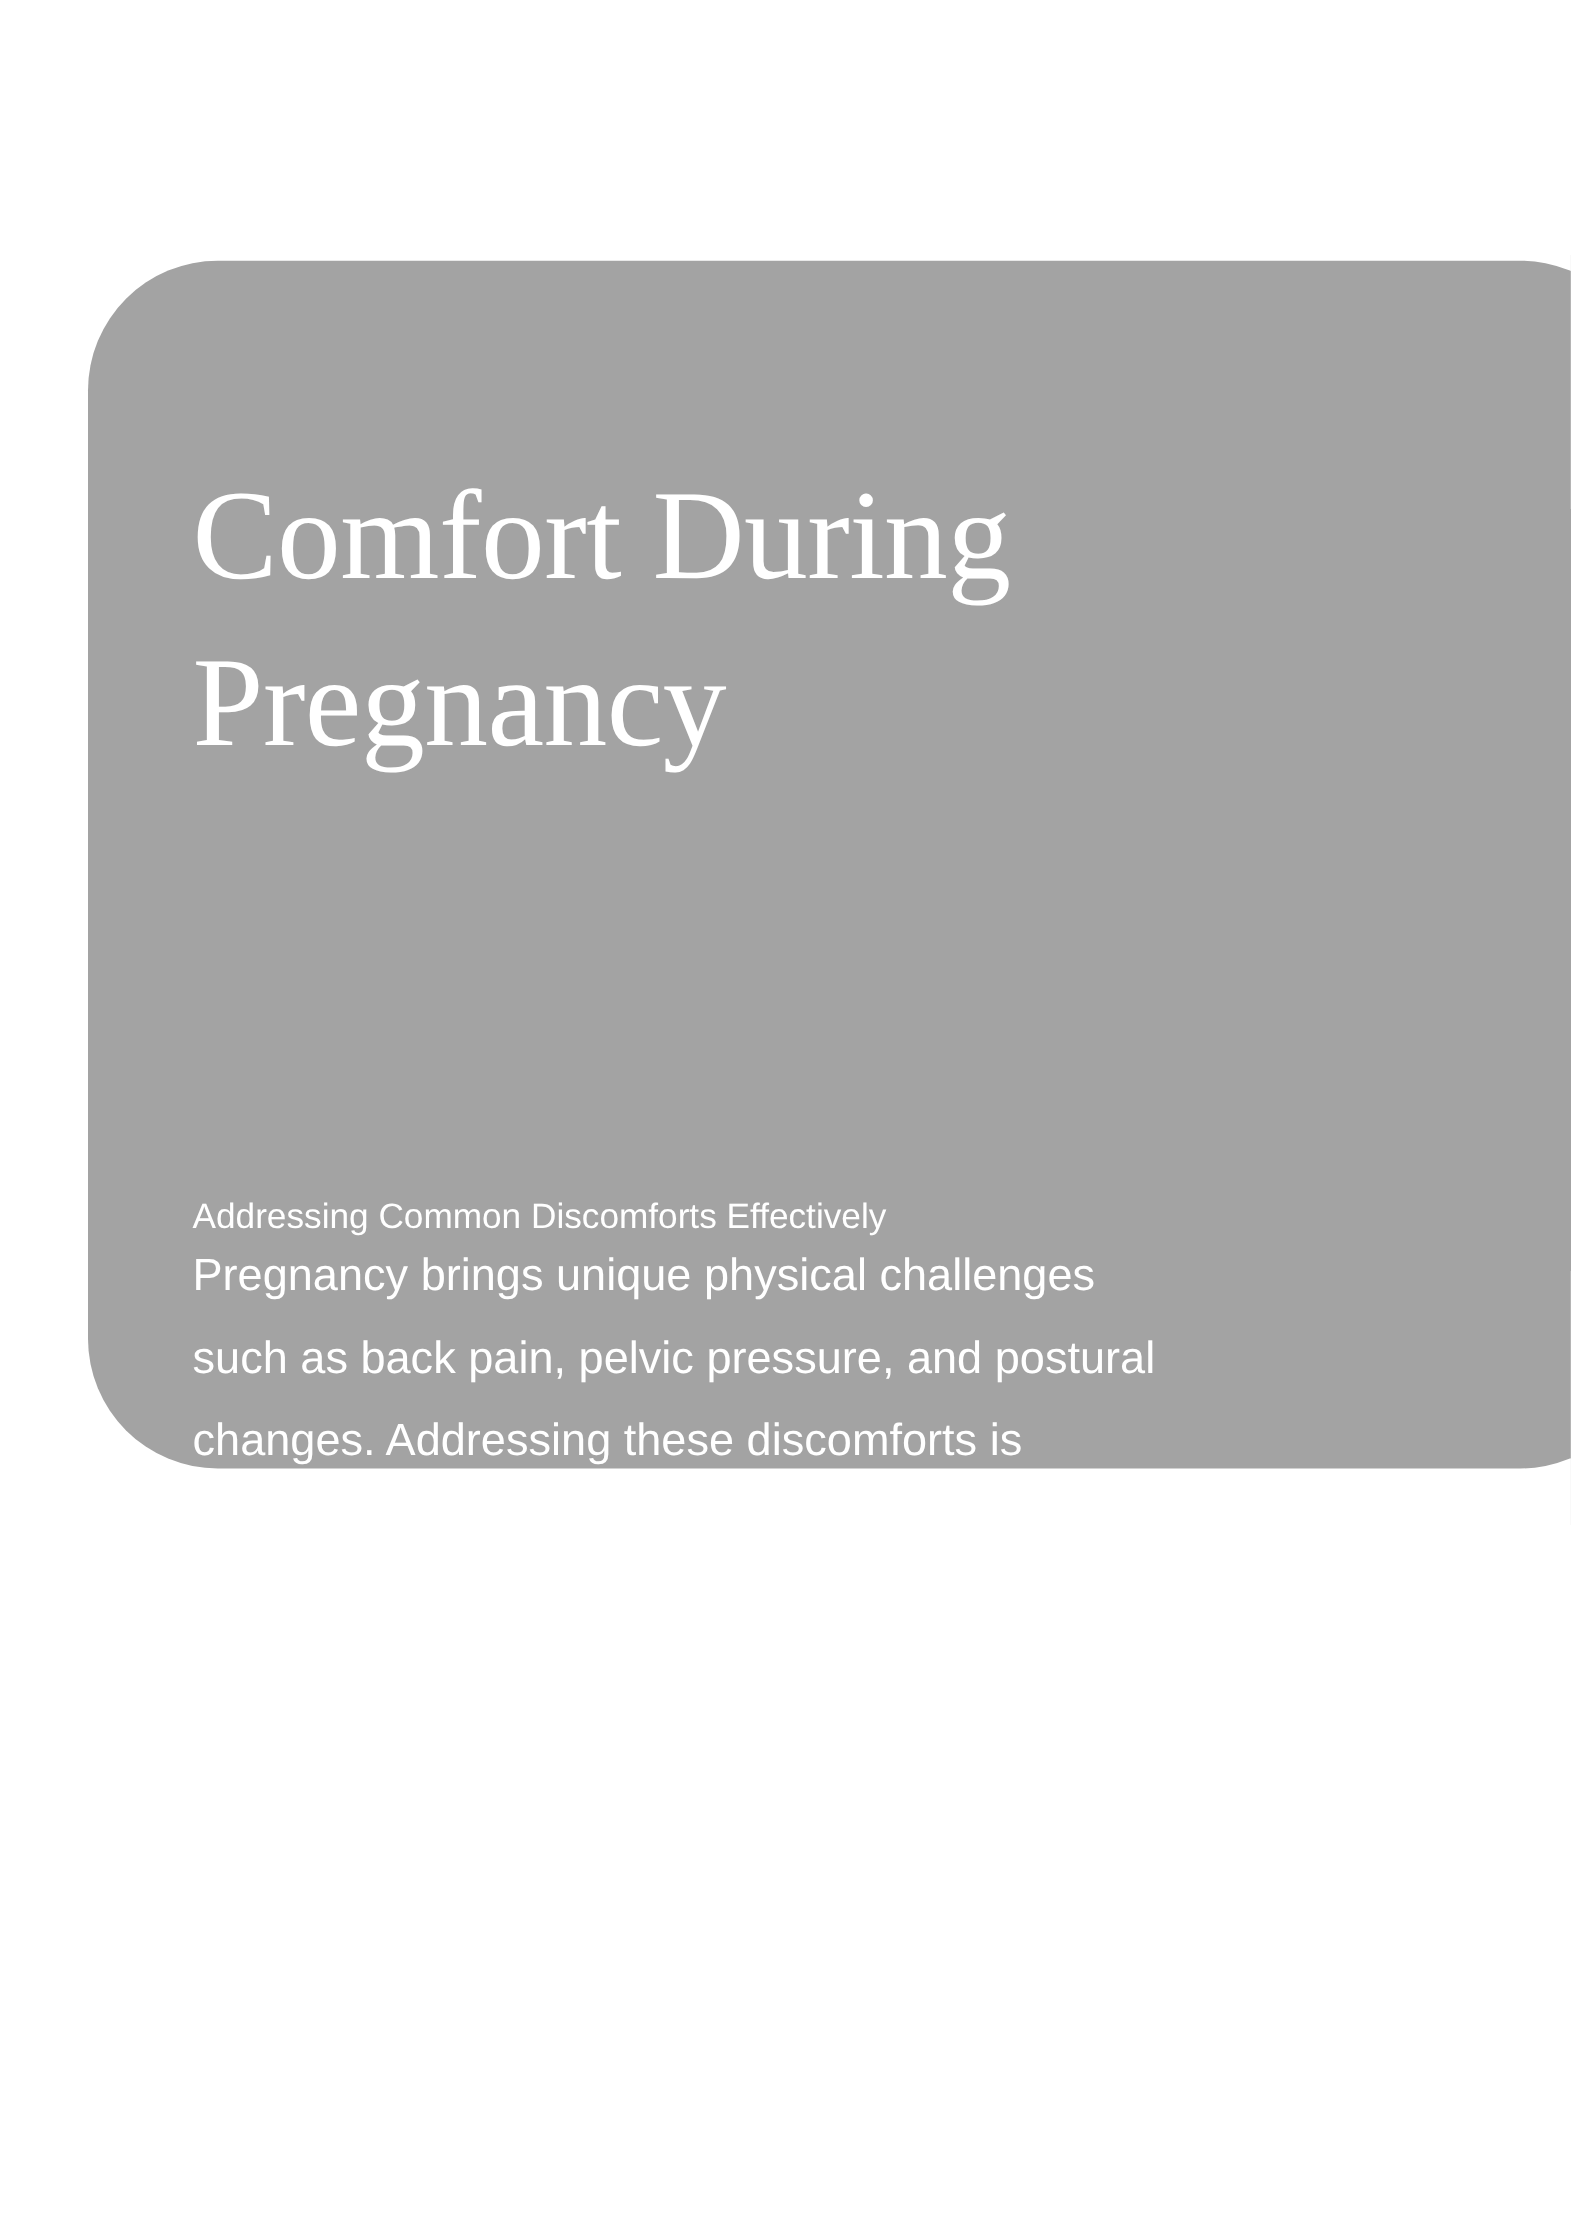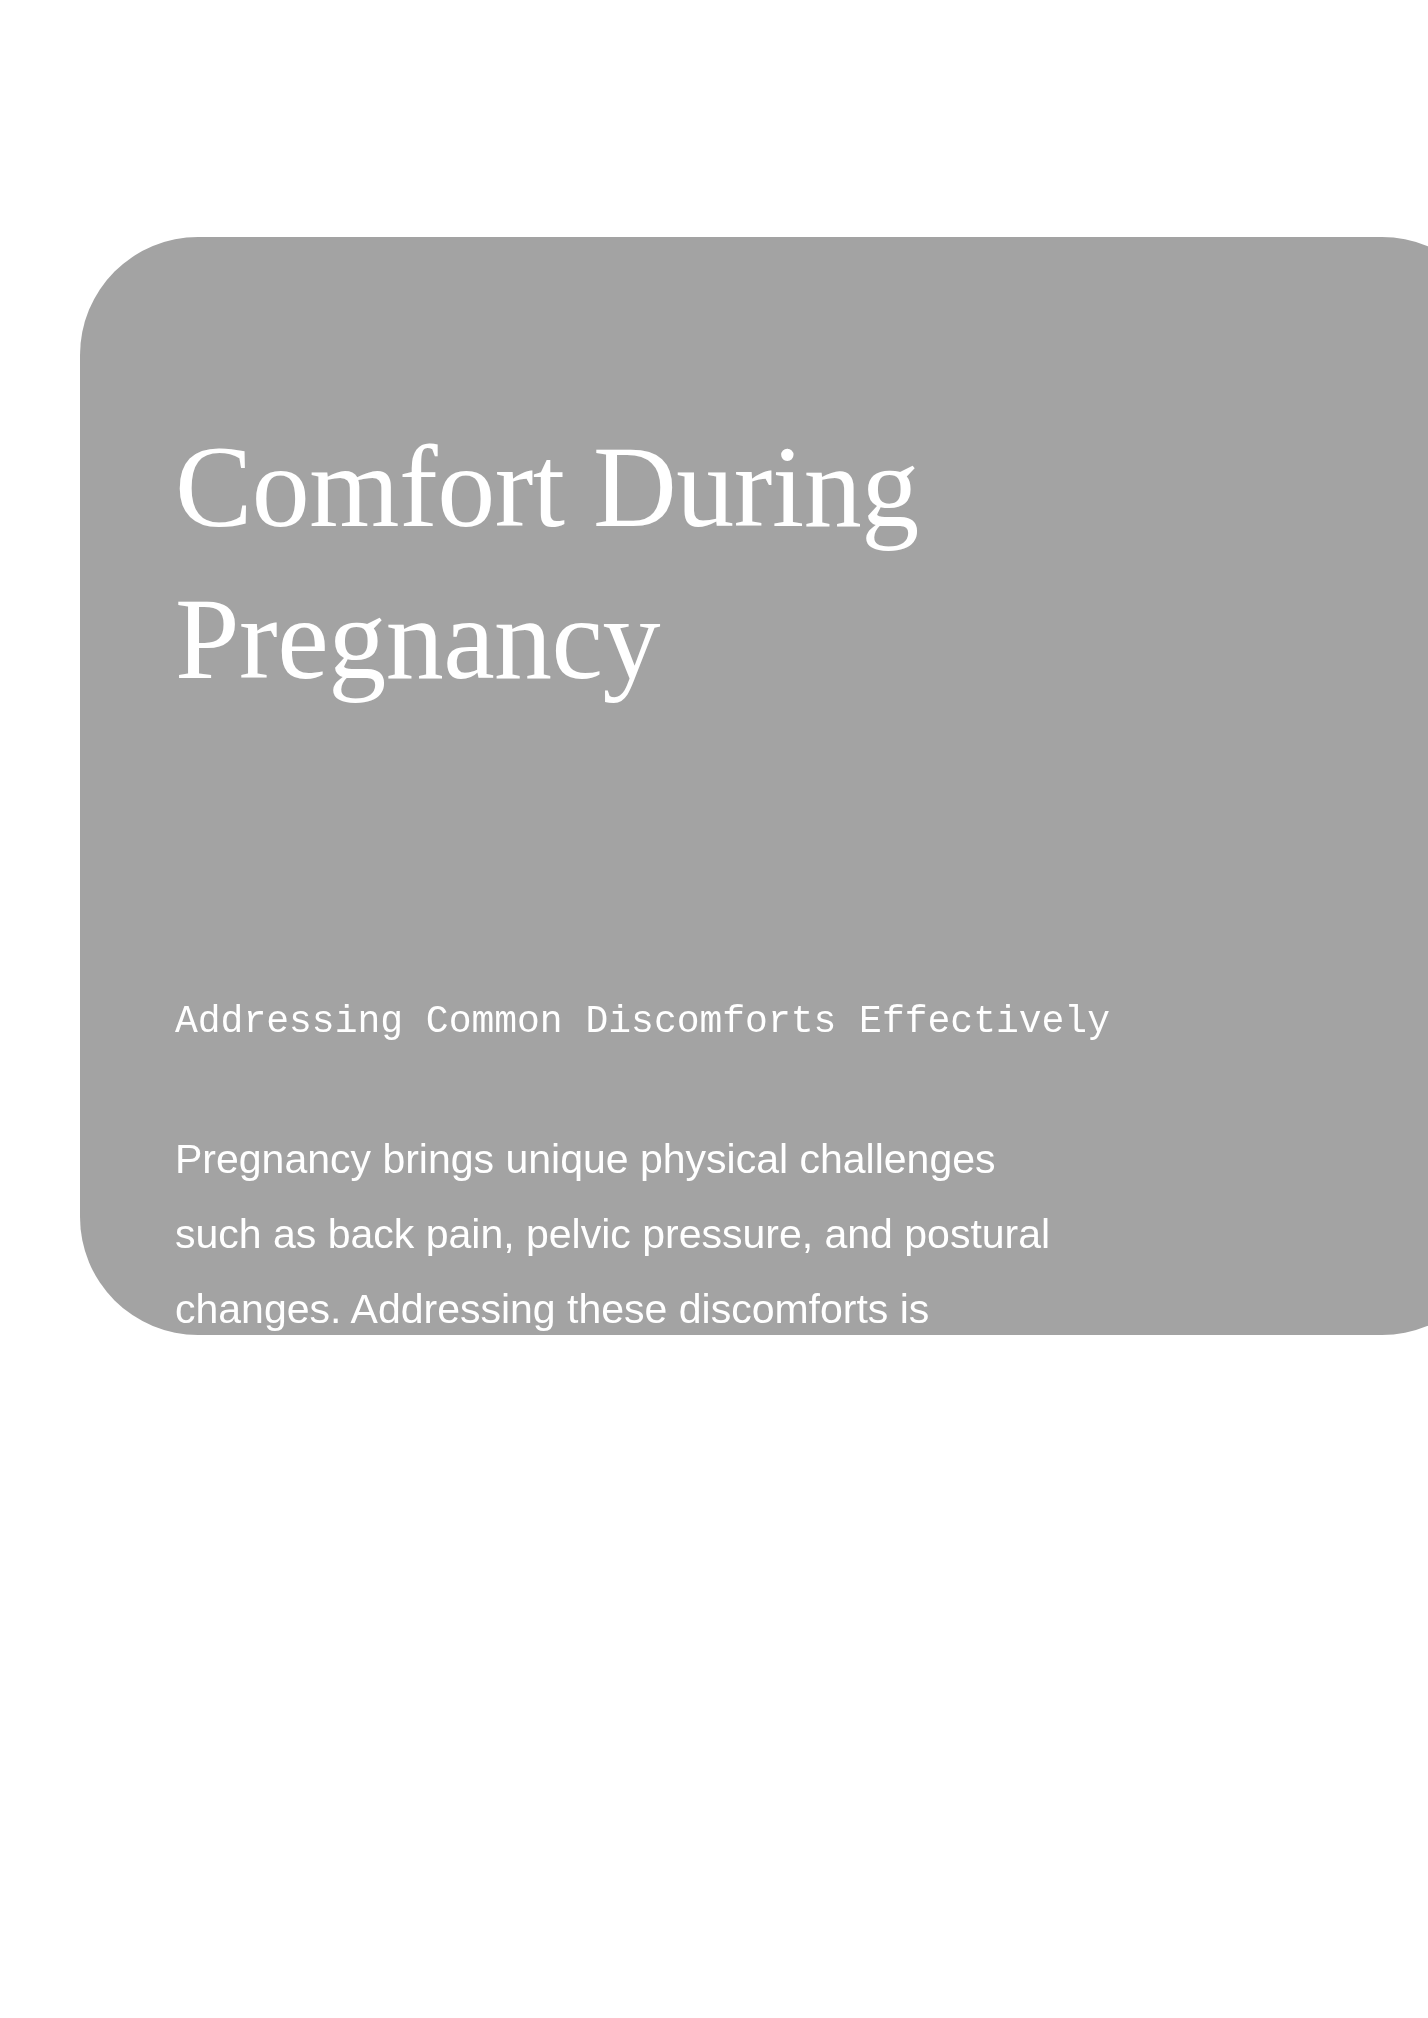--- a/index.html
+++ b/index.html
@@ -57,25 +57,25 @@
     line-height: 152px;
     font-weight: 400;
     letter-spacing: -0.5px;
     white-space: pre-line;
   }
 
   
   #hero-subtitle {
     position: absolute;
     left: 0;
-    top: 756px;
+    top: 839px;
     width: 1180px;
     color: #ffffff;
-    font-family: Liberation Mono, monospace;
-    font-size: 38px;
+    font-family: Liberation Sans, sans-serif;
+    font-size: 32px;
     line-height: 58px;
     font-weight: 400;
     letter-spacing: 0px;
   }
 
   
   #hero-body {
     position: absolute;
     left: 0;
     top: 885px;

